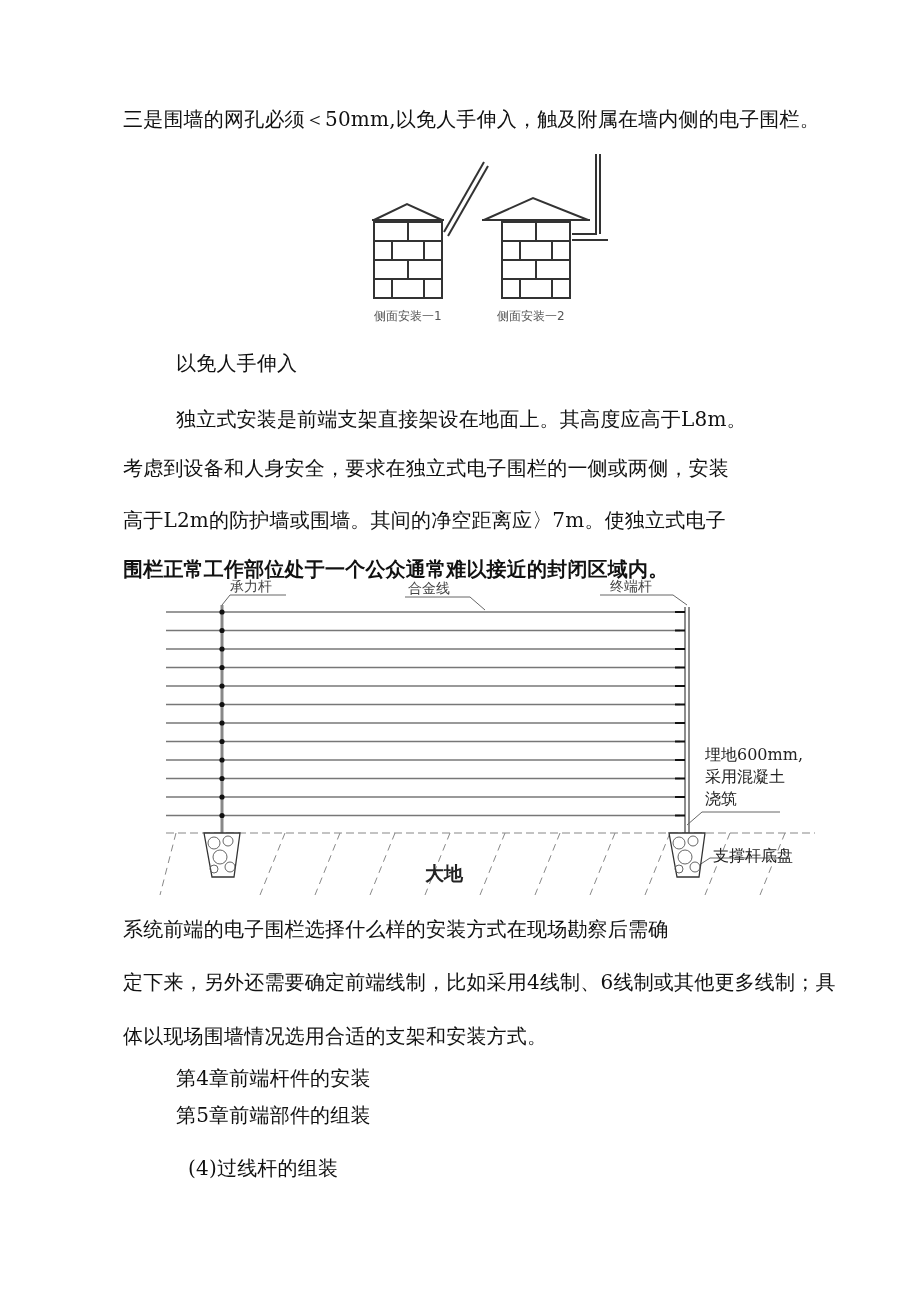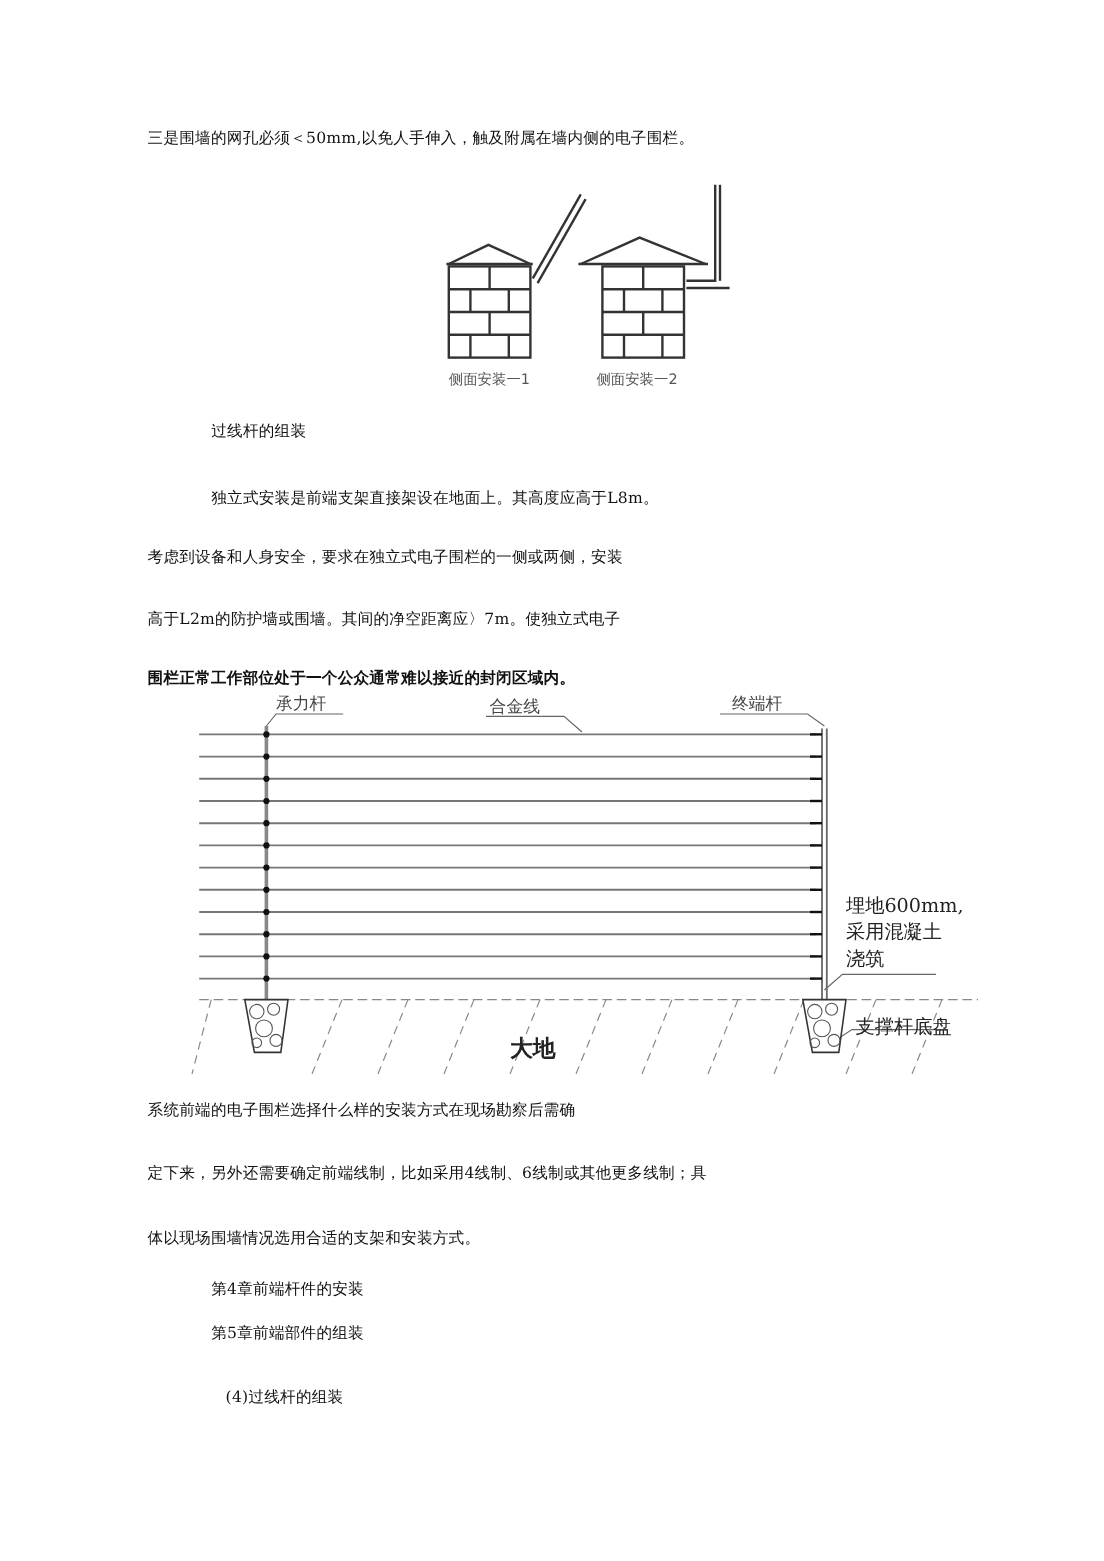--- a/index.html
+++ b/index.html
@@ -1,18 +1,18 @@
 <!DOCTYPE html>
 <html><head>
 <meta charset="utf-8">
 <style>
   html, body { margin: 0; padding: 0; background: #ffffff; }
   body { width: 920px; height: 1301px; position: relative; overflow: hidden;
          font-family: "DejaVu Serif", "Liberation Serif", serif; color: #111; }
-  .p { position: absolute; font-size: 13px; white-space: nowrap; letter-spacing: 0.2px; text-align: center; }
+  .p { position: absolute; font-size: 20px; white-space: nowrap; letter-spacing: 0.2px; text-align: center; }
   svg { position: absolute; }
   .lbl { font-family: "DejaVu Sans", "Liberation Sans", sans-serif; }
 </style>
 </head>
 <body>
 
 <div class="p" style="left:123px;top:106px;">三是围墙的网孔必须＜50mm,以免人手伸入，触及附属在墙内侧的电子围栏。</div>
 
 <svg style="left:360px;top:150px;" width="250" height="180" viewBox="0 0 250 180">
   <g fill="none" stroke="#333" stroke-width="2">
@@ -47,21 +47,21 @@
       <line x1="192" y1="129" x2="192" y2="148"></line>
 
     <polyline points="212,84 236,84 236,4"></polyline>
     <line x1="212" y1="90" x2="248" y2="90"></line>
     <line x1="240" y1="4" x2="240" y2="84"></line>
   </g>
   <text class="lbl" x="14" y="170" font-size="12" fill="#555">侧面安装一1</text>
   <text class="lbl" x="137" y="170" font-size="12" fill="#555">侧面安装一2</text>
 </svg>
 
-<div class="p" style="left:176px;top:350px;">过线杆的组装</div>
+<div class="p" style="left:176px;top:350px;">以免人手伸入</div>
 <div class="p" style="left:176px;top:406px;">独立式安装是前端支架直接架设在地面上。其高度应高于L8m。</div>
 <div class="p" style="left:123px;top:455px;">考虑到设备和人身安全，要求在独立式电子围栏的一侧或两侧，安装</div>
 <div class="p" style="left:123px;top:507px;">高于L2m的防护墙或围墙。其间的净空距离应〉7m。使独立式电子</div>
 <div class="p" style="left:123px;top:556px;font-weight:bold;">围栏正常工作部位处于一个公众通常难以接近的封闭区域内。</div>
 
 <svg style="left:150px;top:575px;" width="670" height="320" viewBox="0 0 670 320">
   <g stroke="#777" stroke-width="1.6">
     <line x1="16" y1="37" x2="530" y2="37"></line>
     <line x1="16" y1="55.5" x2="530" y2="55.5"></line>
     <line x1="16" y1="74" x2="530" y2="74"></line>

